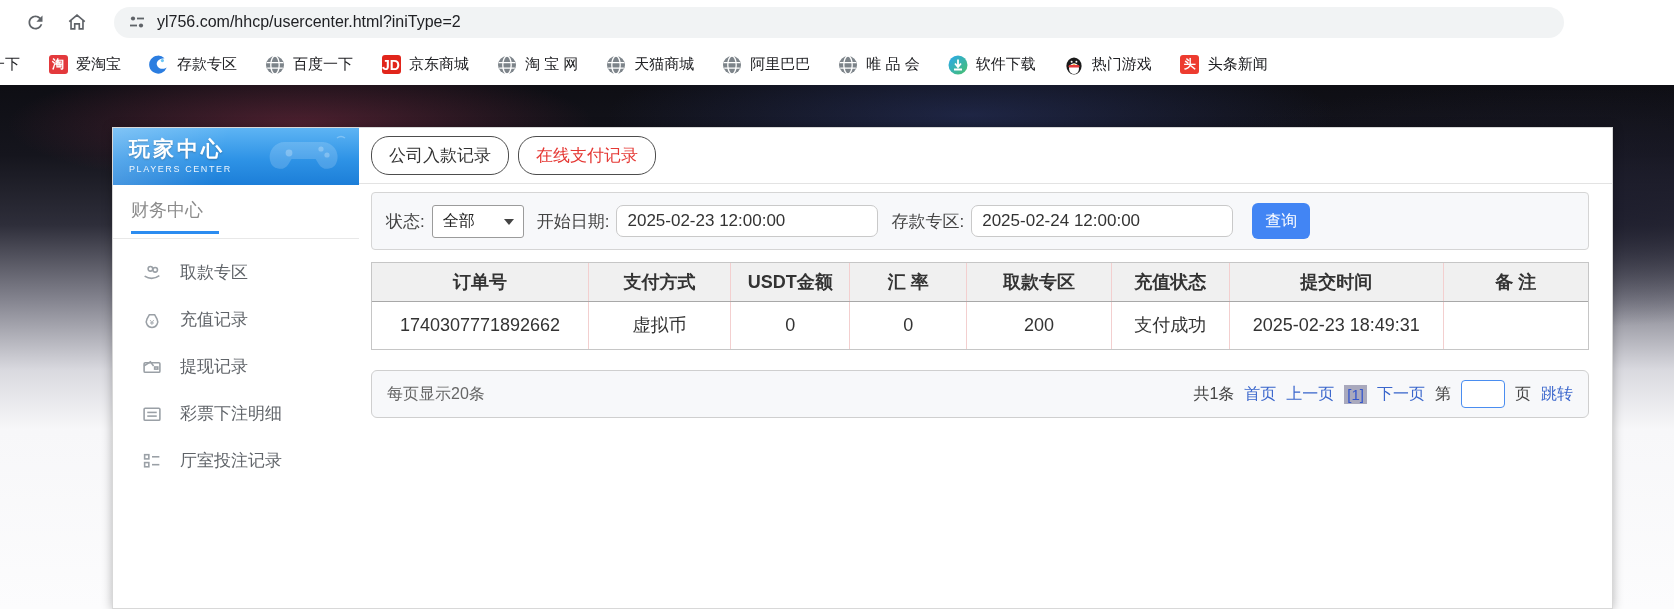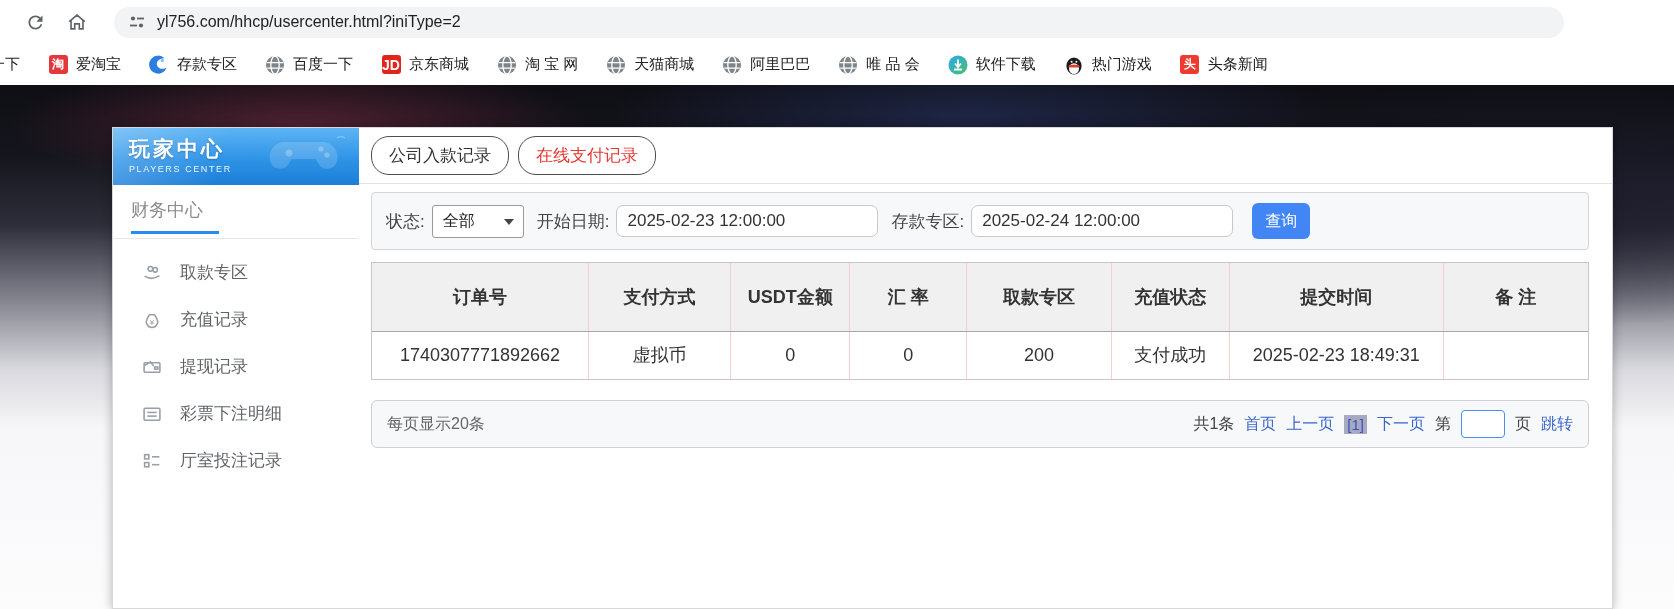--- a/index.html
+++ b/index.html
@@ -73,21 +73,21 @@
                 color:#222; margin-right:13px; cursor:pointer; }
   .select-box::after { content:""; position:absolute; right:9px; top:13px; border-left:5px solid transparent;
                 border-right:5px solid transparent; border-top:6px solid #444; }
   .date-input { width:262px; height:32px; border:1px solid #c9c9c9; border-radius:7px; font-size:17px;
                 color:#333; padding:0 10px; margin-right:13px; font-family:"Liberation Sans",sans-serif; }
   .btn-search { width:58px; height:36px; background:#4285f4; border:none; border-radius:6px; color:#ffffff;
                 font-size:16px; margin-left:6px; cursor:pointer; font-family:"Liberation Sans",sans-serif; }
 
   .table-wrap { margin-top:12px; border:1px solid #c6c6c6; }
   table { width:100%; border-collapse:collapse; text-align:center; table-layout:fixed; }
-  thead th { height:68px; background:#f0f0f0; font-size:18px; font-weight:bold; color:#333;
+  thead th { height:38px; background:#f0f0f0; font-size:18px; font-weight:bold; color:#333;
              border-bottom:1px solid #a8a8a8; }
   tbody td { height:48px; background:#fff; font-size:18px; color:#333; }
   thead th + th, tbody td + td { border-left:1px solid #f3cfcf; }
 
   .pagination { margin-top:20px; height:48px; background:#f7f8fa; border:1px solid #cfcfcf;
                 border-radius:6px; display:flex; align-items:center; padding:0 15px; font-size:16px; color:#666; }
   .pg-right { margin-left:auto; display:flex; align-items:center; gap:10px; color:#444; }
   .pg-link { color:#3a66cc; text-decoration:none; cursor:pointer; }
   .pg-current { background:#a9a9bd; color:#3355cc; padding:1px 3px; font-size:15px; }
   .pg-input { width:44px; height:28px; border:1px solid #4a8df0; border-radius:4px; background:#fff; }

